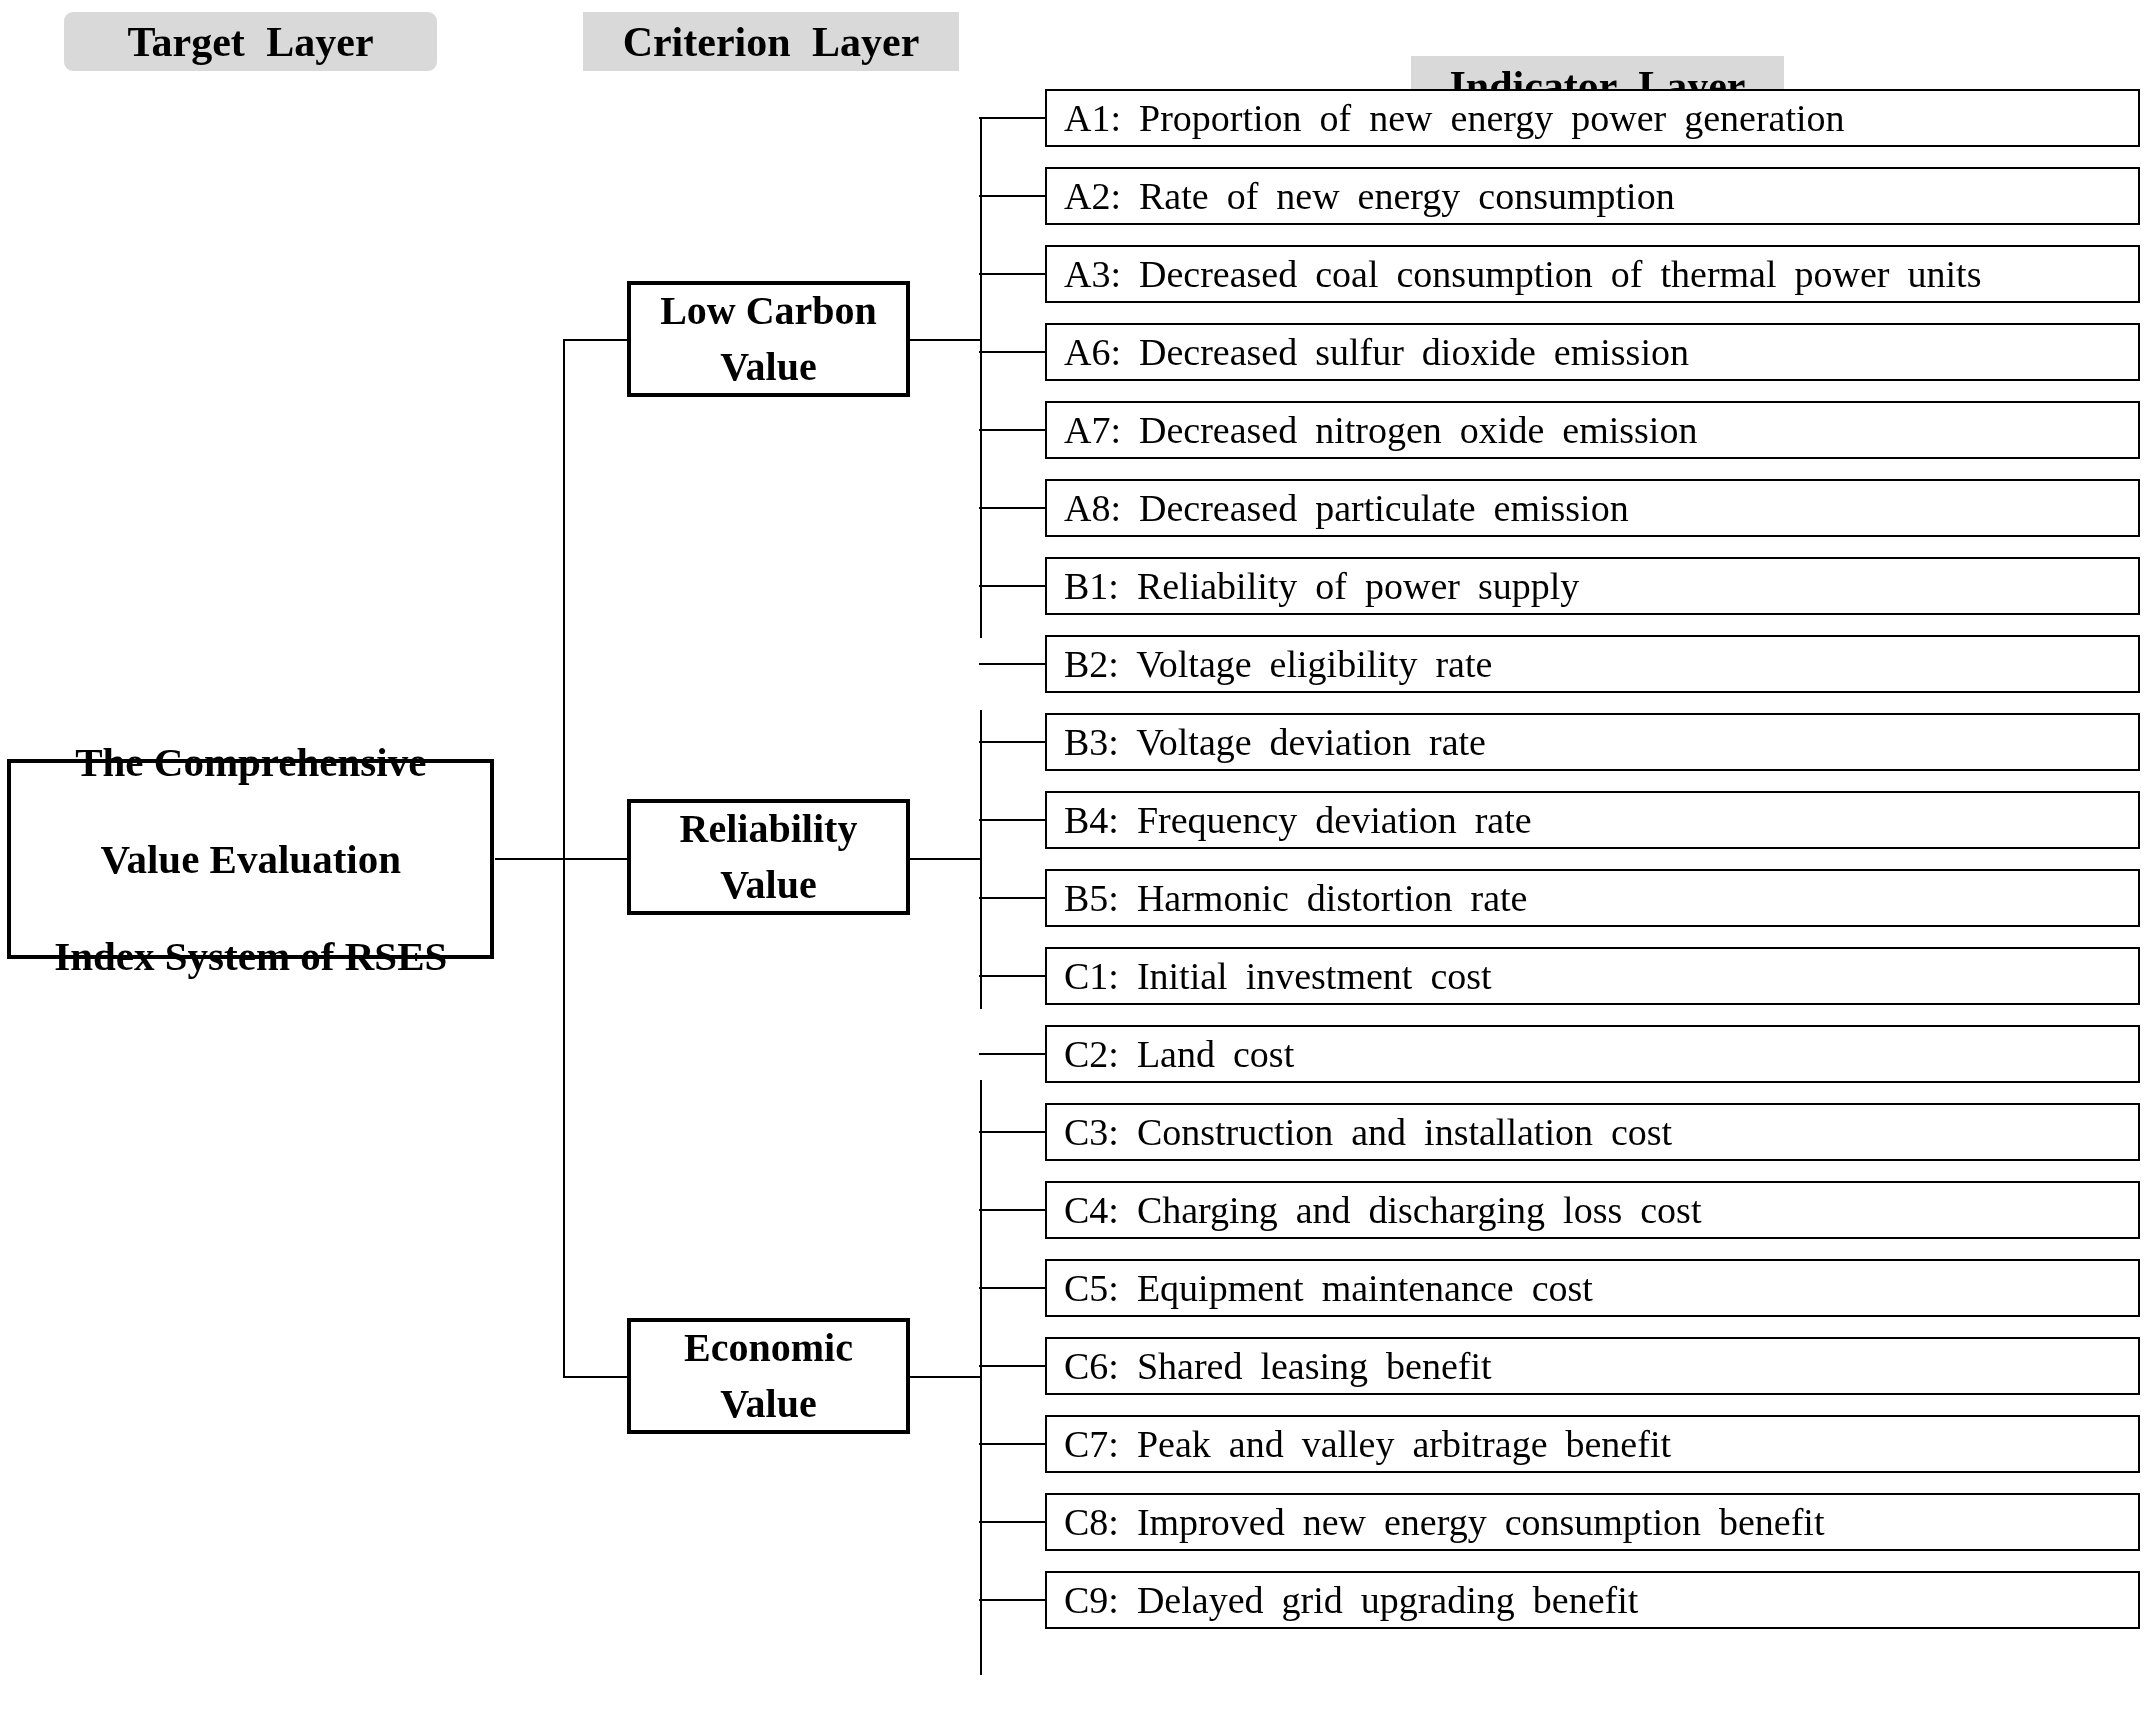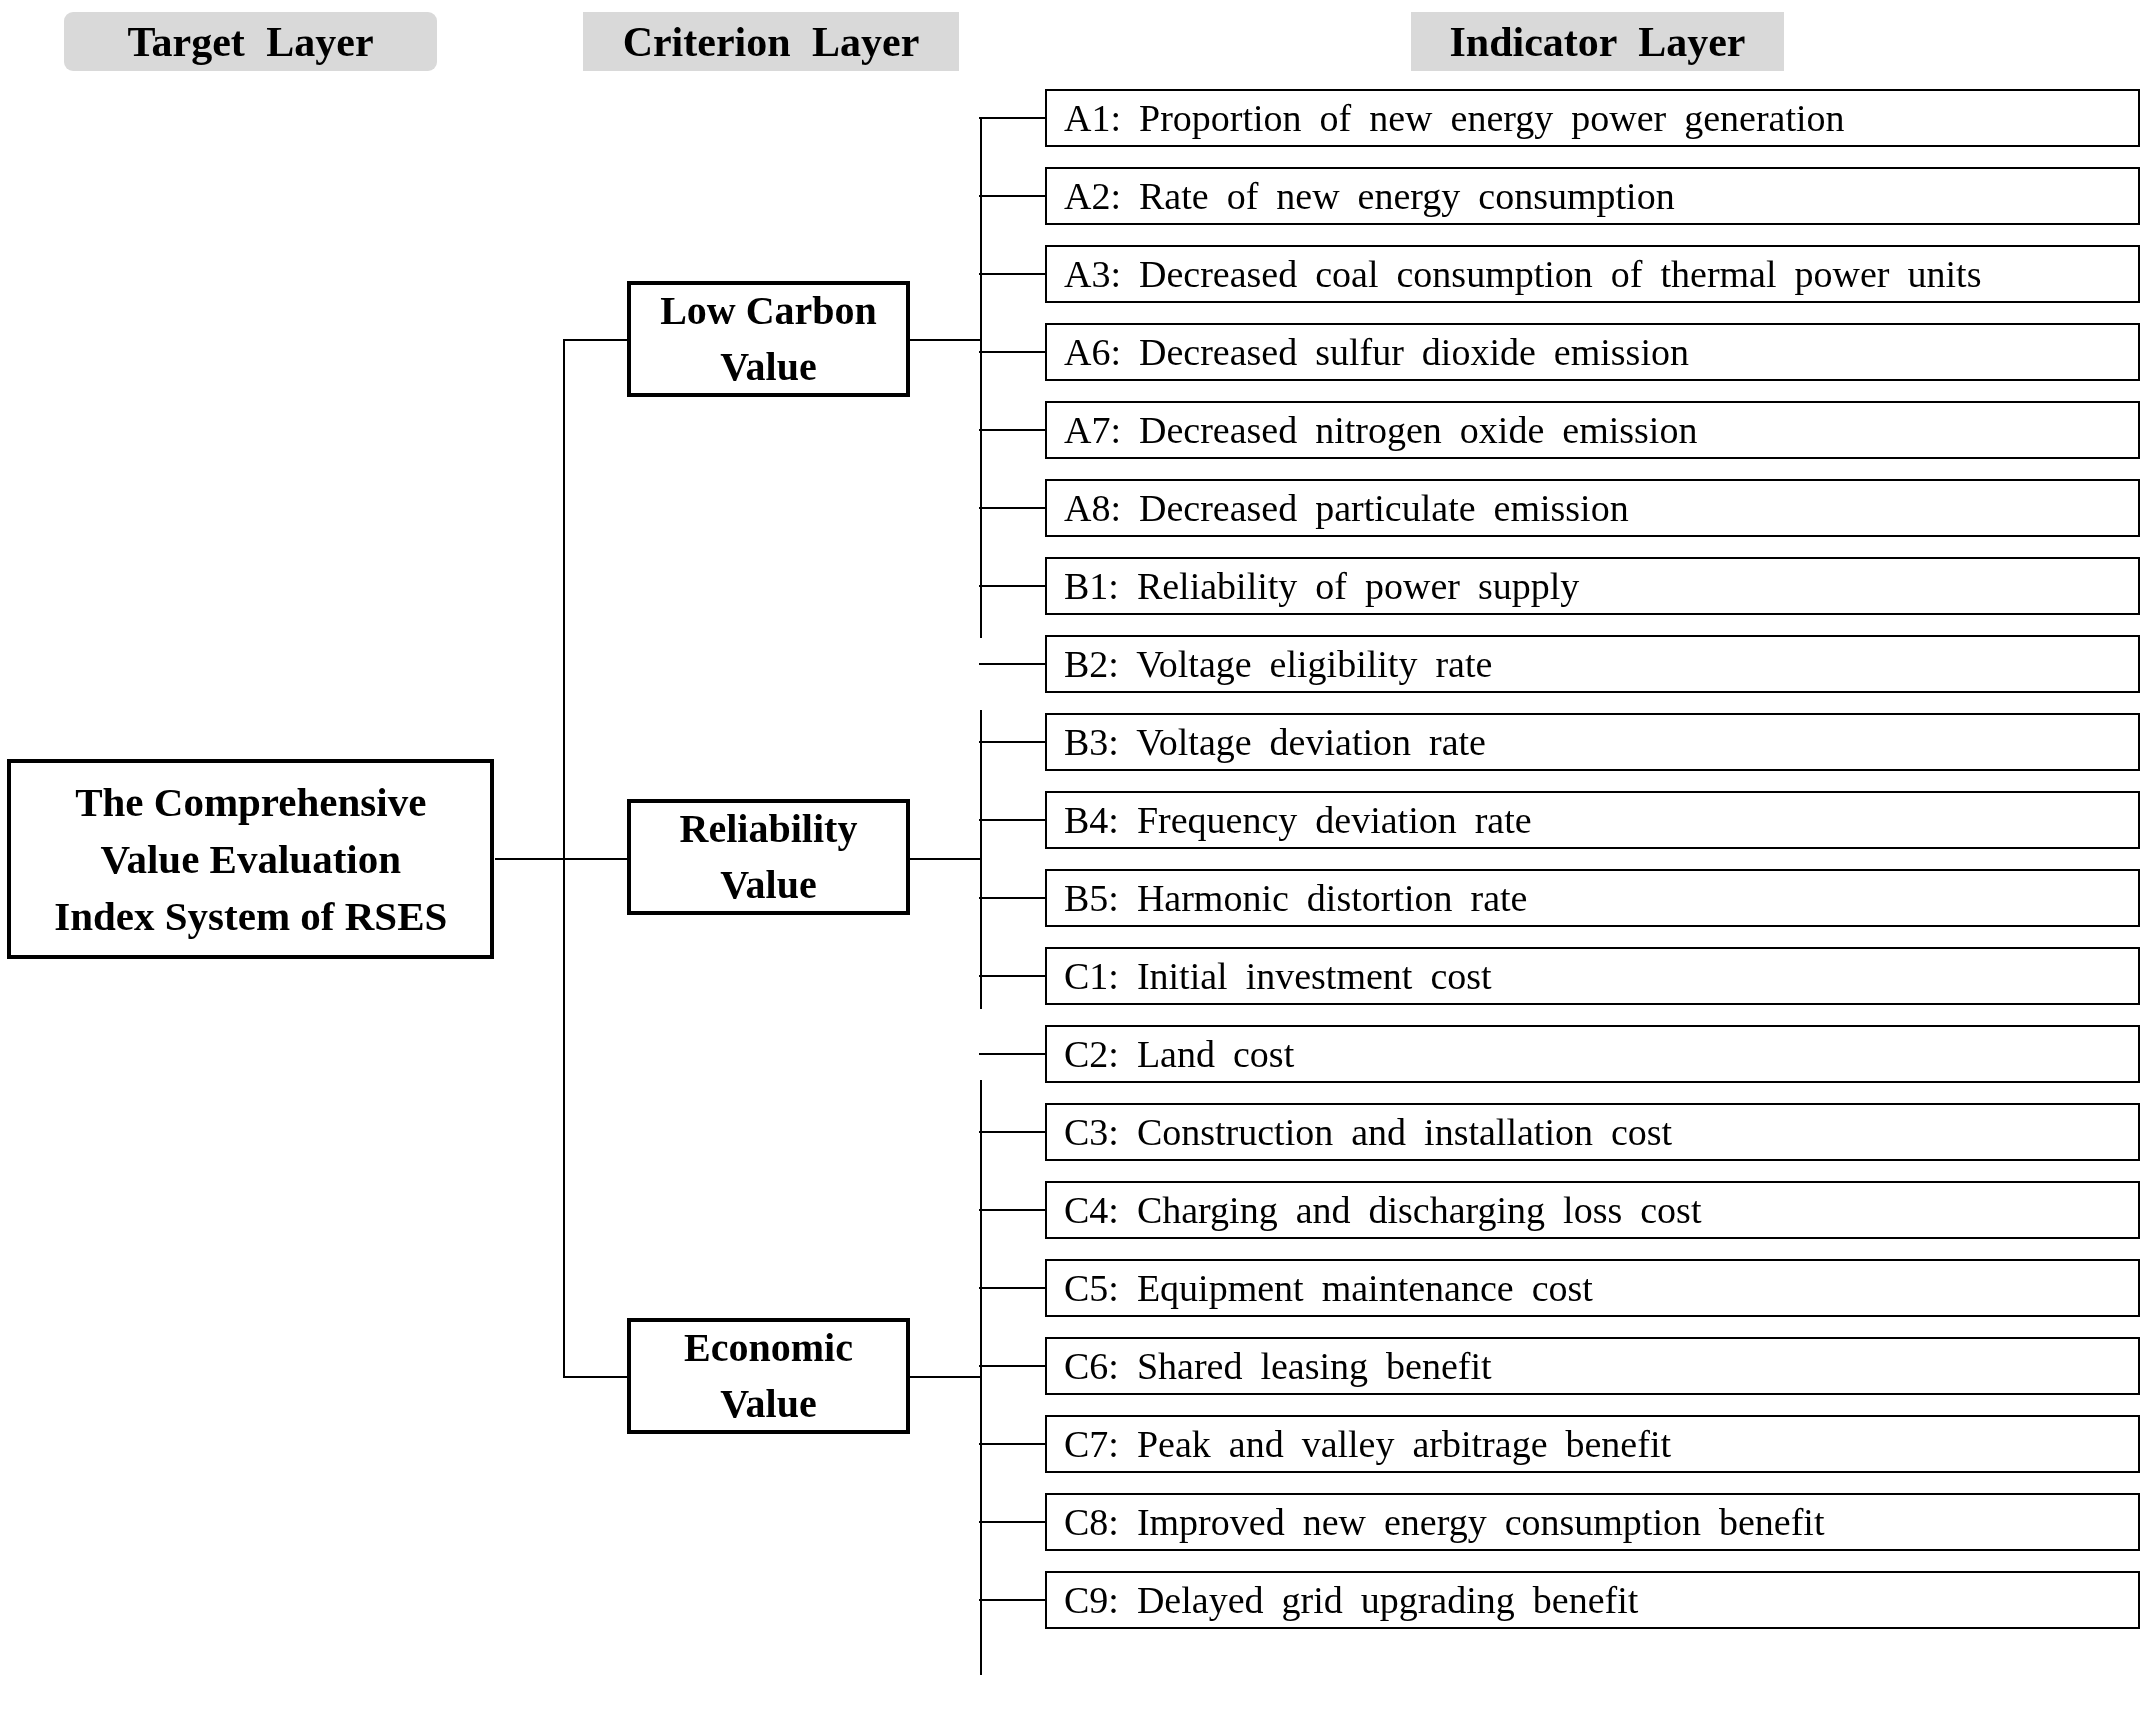--- a/index.html
+++ b/index.html
@@ -25,41 +25,42 @@
     display: flex;
     align-items: center;
     justify-content: center;
     font-weight: bold;
     font-size: 42px;
     word-spacing: 11px;
     white-space: nowrap;
   }
   #hdr-target    { left: 64px;  width: 373px; border-radius: 9px; }
   #hdr-criterion { left: 583px;  width: 376px; }
-  #hdr-indicator { left: 1411px; width: 373px; }
+  #hdr-indicator { left: 1411px; width: 373px; margin-top: 44px; }
 
   
   .target-box {
     position: absolute;
     left: 7.3px;
     top: 759px;
     width: 487px;
     height: 200px;
     border: 4.2px solid #000;
     box-sizing: border-box;
     background: #fff;
     display: flex;
     flex-direction: column;
     align-items: center;
     justify-content: center;
     font-weight: bold;
     font-size: 41px;
     line-height: 57px;
     text-align: center;
     white-space: nowrap;
+    gap: 40px;
   }
 
   
   .criterion-box {
     position: absolute;
     left: 627px;
     width: 283px;
     height: 116px;
     border: 4.2px solid #000;
     box-sizing: border-box;

